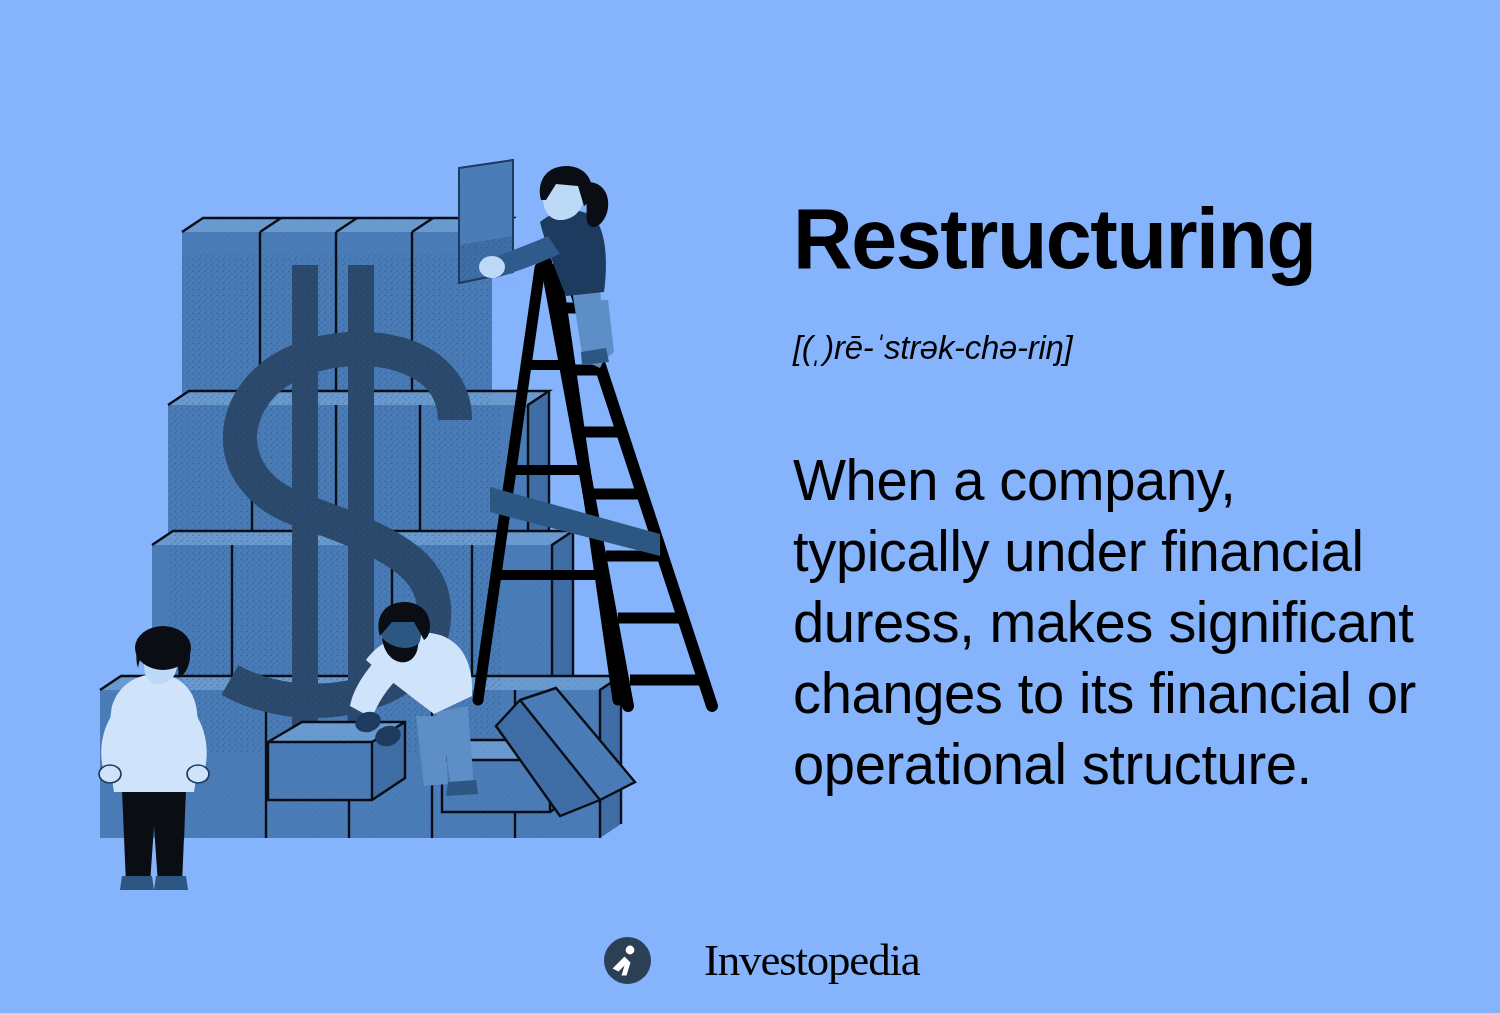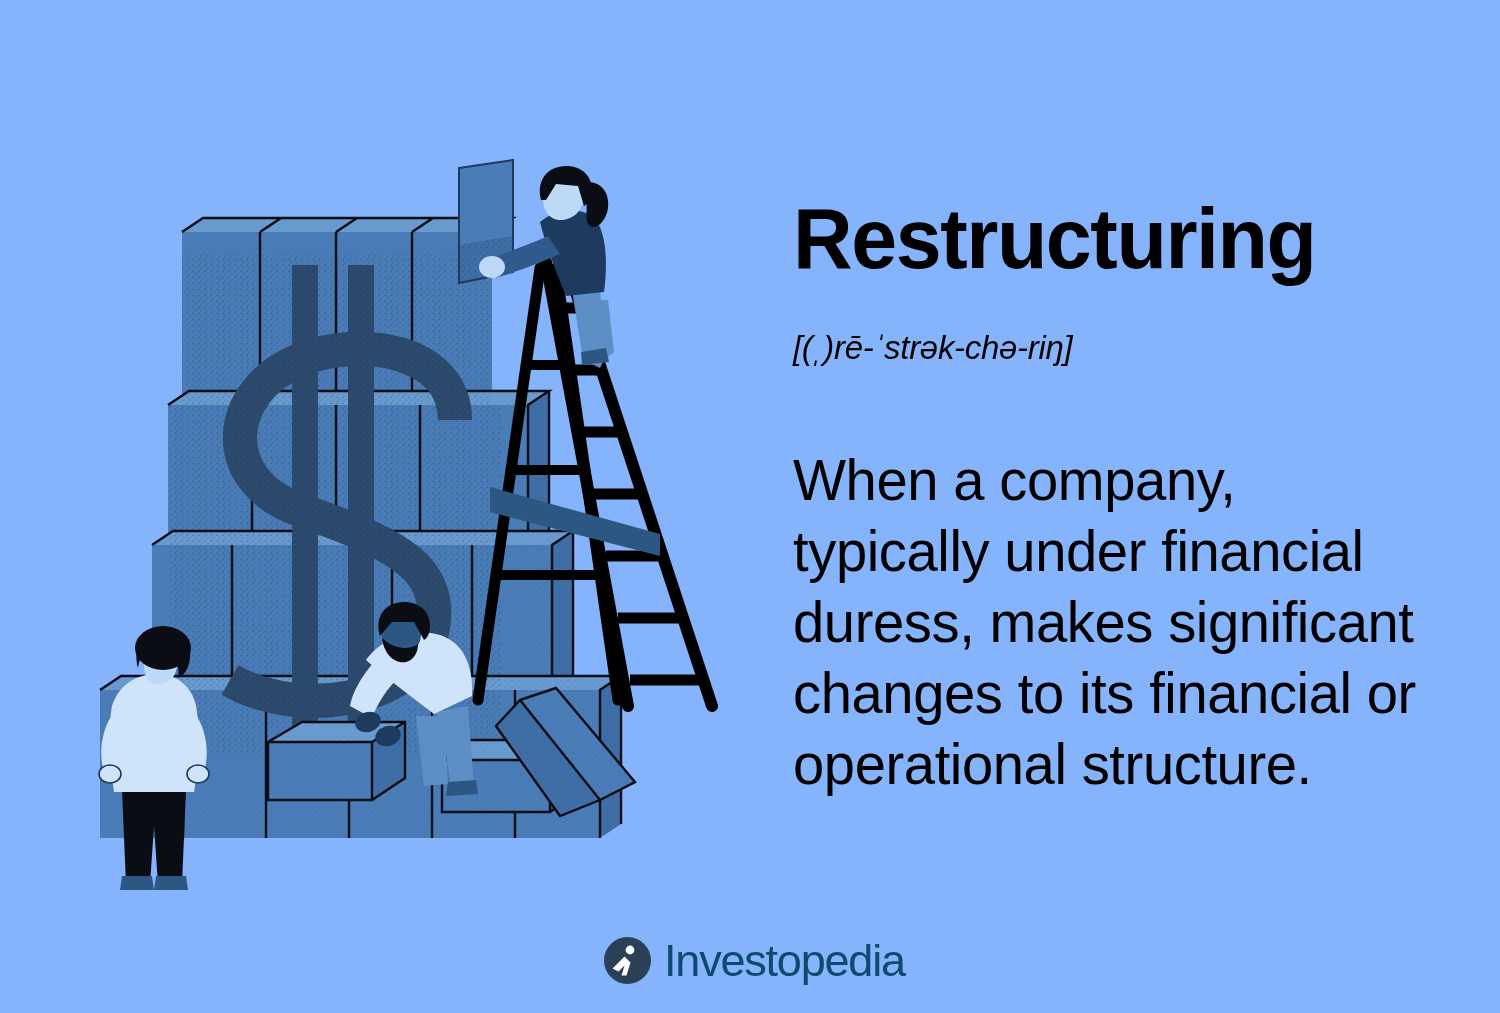--- a/index.html
+++ b/index.html
@@ -77,27 +77,28 @@
   #logo {
     position: absolute;
     left: 604px;
     top: 937px;
     display: flex;
     align-items: center;
     gap: 13px;
   }
   #logo-mark { display: block; }
   #logo-word {
-    font-family: Liberation Sans, sans-serif;
+    font-family: Liberation Serif, serif;
     font-size: 45px;
     font-weight: normal;
-    color: #0c4a6e;
+    color: #000000;
     letter-spacing: -1.2px;
     line-height: 1;
     white-space: nowrap;
+    margin-left: 40px;
   }
 </style>
 </head>
 <body>
 
 <div id="card">
 
   <div id="illustration">
     <svg width="760" height="1013" viewBox="0 0 760 1013" xmlns="http://www.w3.org/2000/svg">
       <defs>

